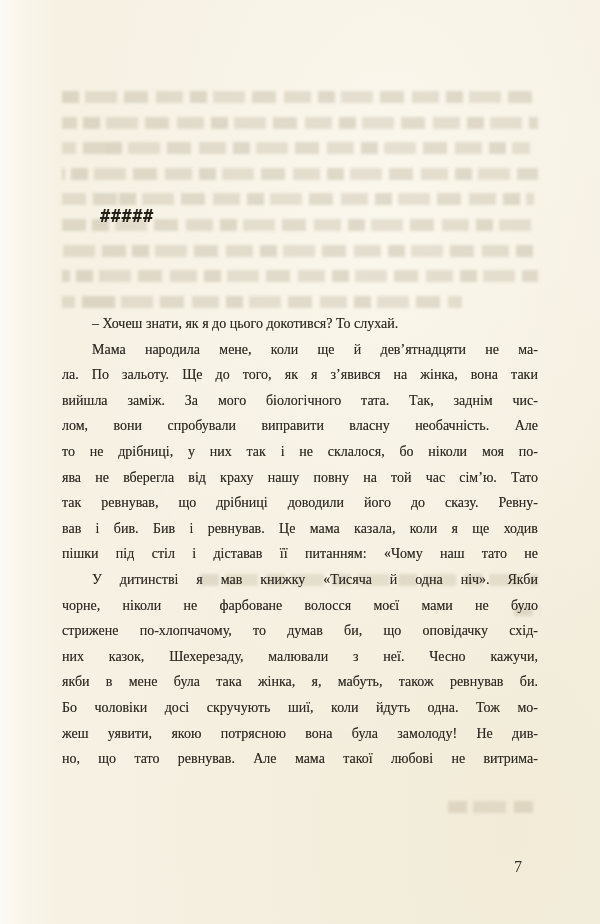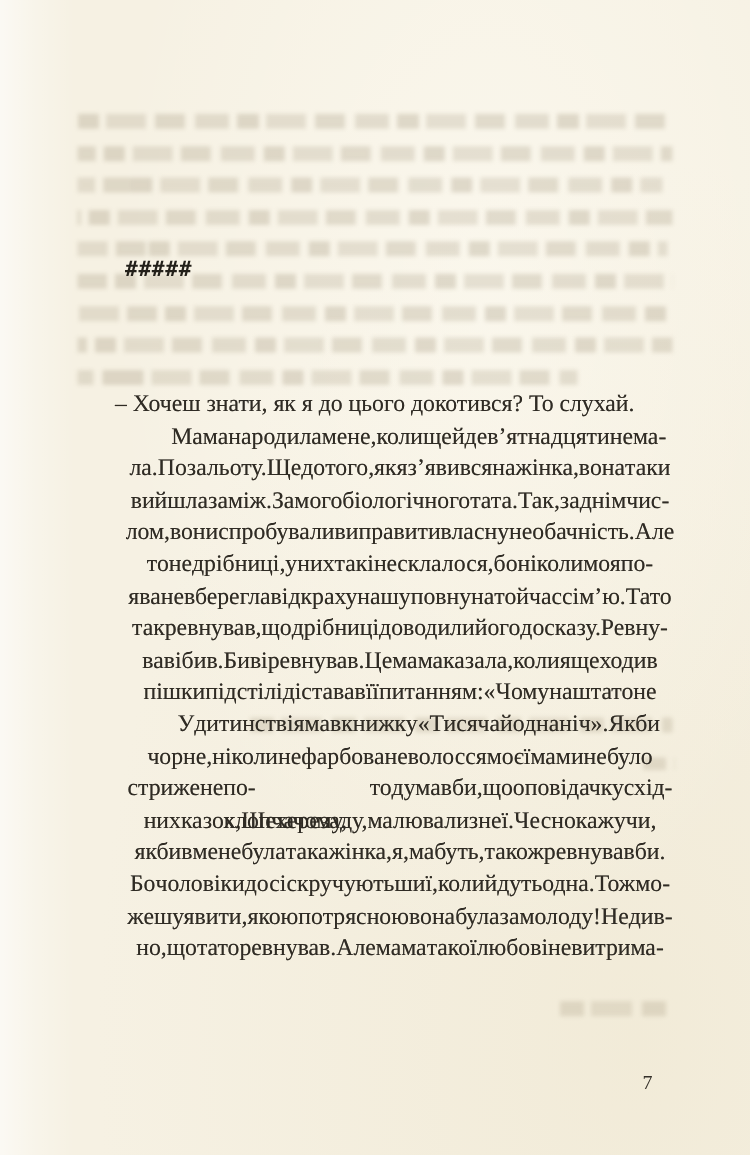--- a/index.html
+++ b/index.html
@@ -58,26 +58,26 @@
   .marker {
     position: absolute; left: 100px; top: 204px;
     font-family: "DejaVu Sans Mono", monospace;
     font-weight: bold; font-size: 17px; line-height: 25.6px;
     letter-spacing: 0.5px; color: #23201a;
   }
 
   
   .body-text {
     position: absolute; left: 62px; top: 311px; width: 476px;
-    font-size: 19px; line-height: 25.6px;
+    font-size: 14px; line-height: 25.6px;
     color: #2f2b24;
     text-shadow: 0 0 0.4px rgba(47,43,36,0.55);
   }
   .line { height: 25.6px; white-space: nowrap; }
-  .line.j { display: flex; justify-content: center; white-space: normal; margin-left: 40px; }
+  .line.j { display: flex; justify-content: space-between; white-space: normal; }
   .line.ind { padding-left: 30px; }
 
   
   .folio {
     position: absolute; left: 503px; top: 857px; width: 30px;
     text-align: center; font-size: 16px; line-height: 20px; color: #34302a;
   }
 </style>
 </head>
 <body>

